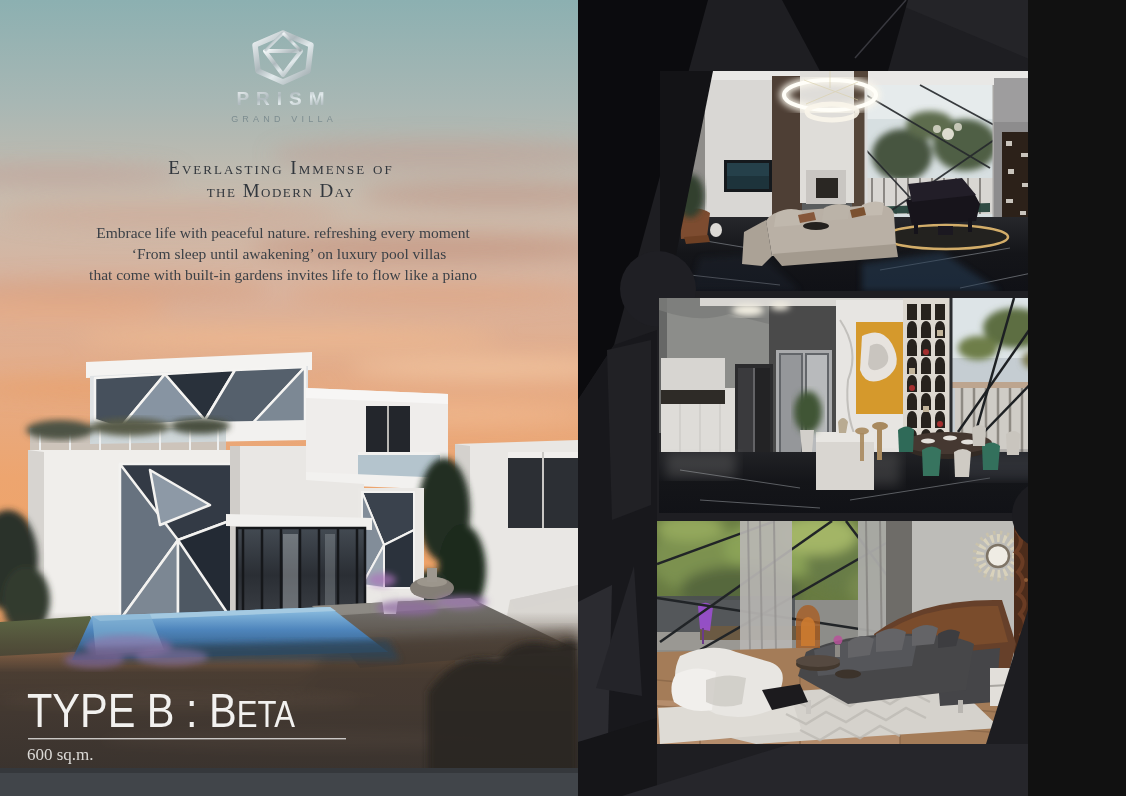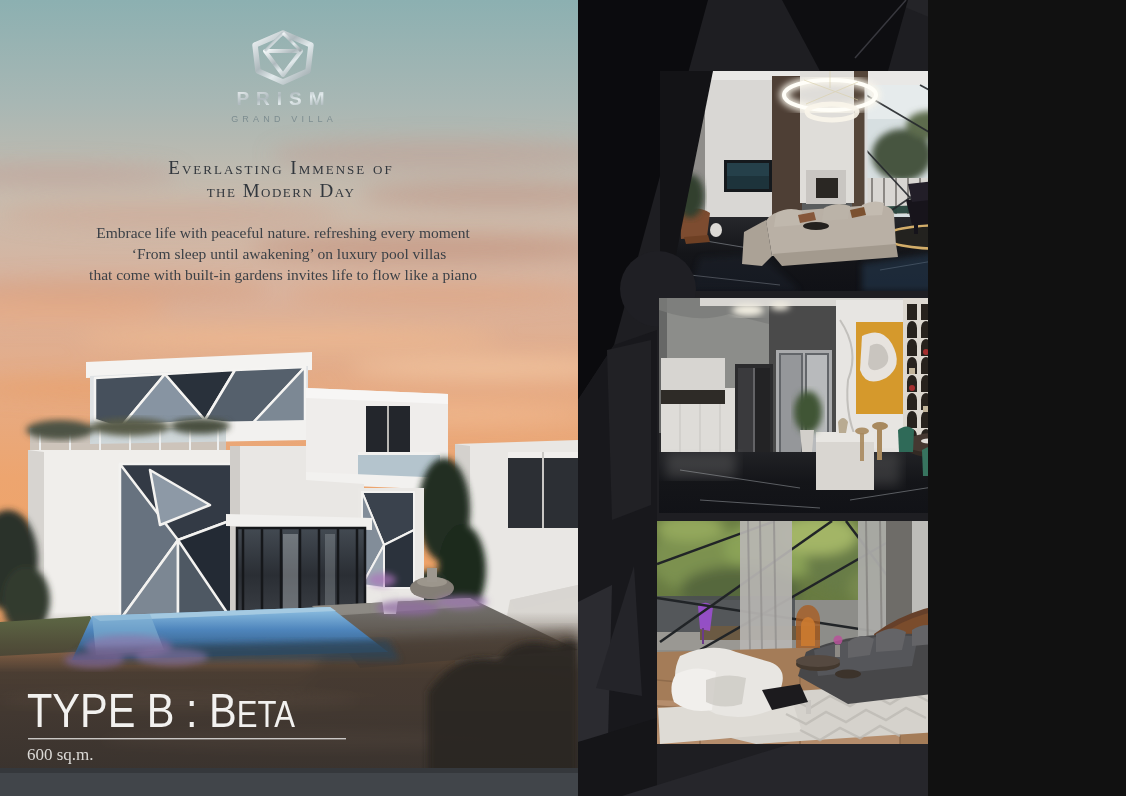--- a/index.html
+++ b/index.html
@@ -1,15 +1,15 @@
 <!DOCTYPE html>
 <html><head><meta charset="utf-8">
 <style>
 html,body{margin:0;padding:0;background:#111;}
-.page{position:relative;width:928px;height:796px;overflow:hidden;font-family:"Liberation Sans",sans-serif;}
+.page{position:relative;width:1028px;height:796px;overflow:hidden;font-family:"Liberation Sans",sans-serif;}
 svg{position:absolute;top:0;left:0;display:block;}
 </style></head>
 <body>
 <div class="page">
 <svg width="1126" height="796" viewBox="0 0 1126 796">
 <defs>
 <linearGradient id="sky" x1="0" y1="0" x2="0" y2="1">
  <stop offset="0" stop-color="#8cb0b1"></stop>
  <stop offset="0.13" stop-color="#a8b7b4"></stop>
  <stop offset="0.25" stop-color="#c9bcae"></stop>

